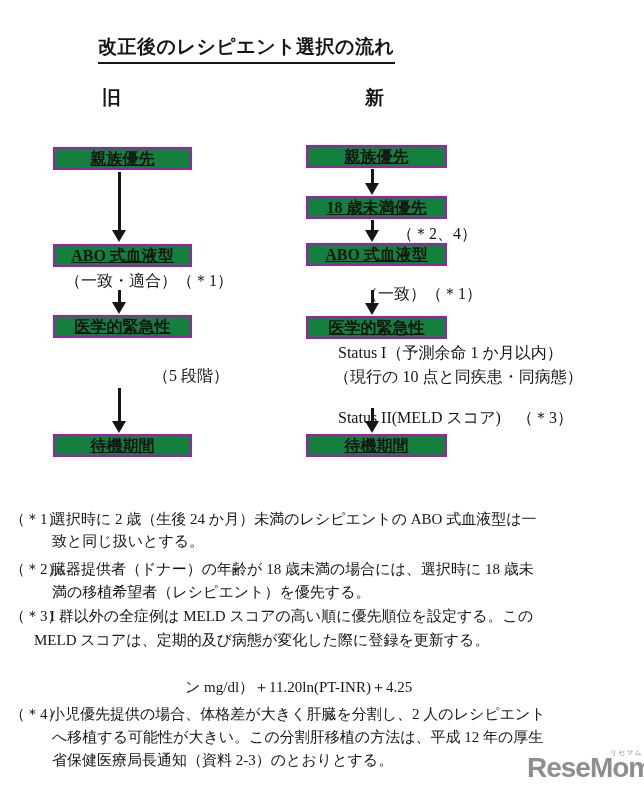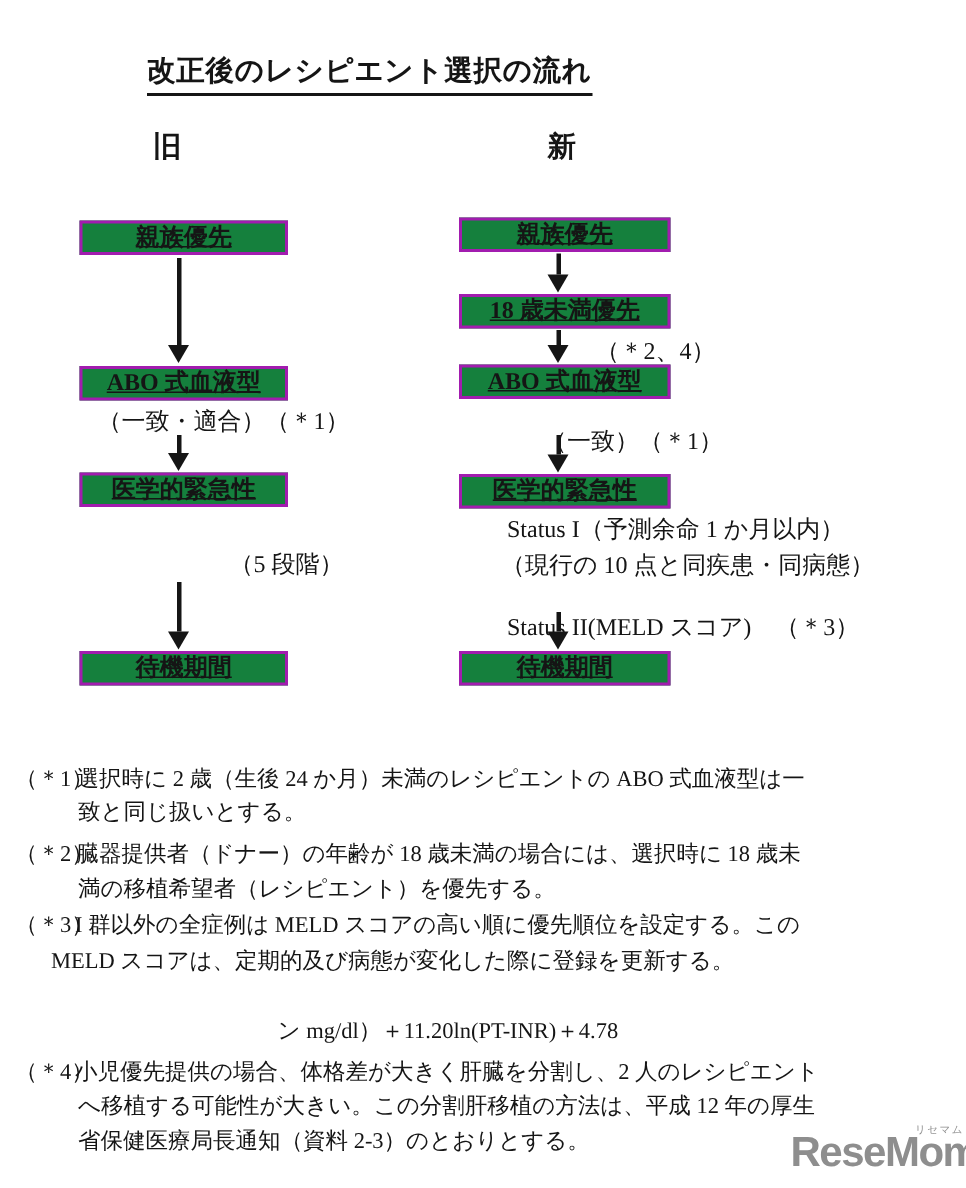--- a/index.html
+++ b/index.html
@@ -118,21 +118,21 @@
   <div class="fn" style="left:51px; top:510px;">選択時に 2 歳（生後 24 か月）未満のレシピエントの ABO 式血液型は一</div>
   <div class="fn" style="left:52px; top:532px;">致と同じ扱いとする。</div>
 
   <div class="fn" style="left:10px; top:560px;">（＊2）</div>
   <div class="fn" style="left:51px; top:560px;">臓器提供者（ドナー）の年齢が 18 歳未満の場合には、選択時に 18 歳未</div>
   <div class="fn" style="left:52px; top:583px;">満の移植希望者（レシピエント）を優先する。</div>
 
   <div class="fn" style="left:10px; top:607px;">（＊3）</div>
   <div class="fn" style="left:34px; top:631px;">MELD スコアは、定期的及び病態が変化した際に登録を更新する。</div>
   <div class="fn" style="left:50px; top:607px;">I 群以外の全症例は MELD スコアの高い順に優先順位を設定する。この</div>
-  <div class="fn" style="left:185px; top:678px;">ン mg/dl）＋11.20ln(PT-INR)＋4.78</div>
+  <div class="fn" style="left:185px; top:678px;">ン mg/dl）＋11.20ln(PT-INR)＋4.25</div>
 
   <div class="fn" style="left:10px; top:705px;">（＊4）</div>
   <div class="fn" style="left:50px; top:705px;">小児優先提供の場合、体格差が大きく肝臓を分割し、2 人のレシピエント</div>
   <div class="fn" style="left:52px; top:728px;">へ移植する可能性が大きい。この分割肝移植の方法は、平成 12 年の厚生</div>
   <div class="fn" style="left:52px; top:751px;">省保健医療局長通知（資料 2-3）のとおりとする。</div>
 
   <div class="logo-ruby" style="color: rgb(142, 142, 142);">リセマム</div>
   <div class="logo" style="color: rgb(142, 142, 142);">ReseMom.</div>
 
 </div>

